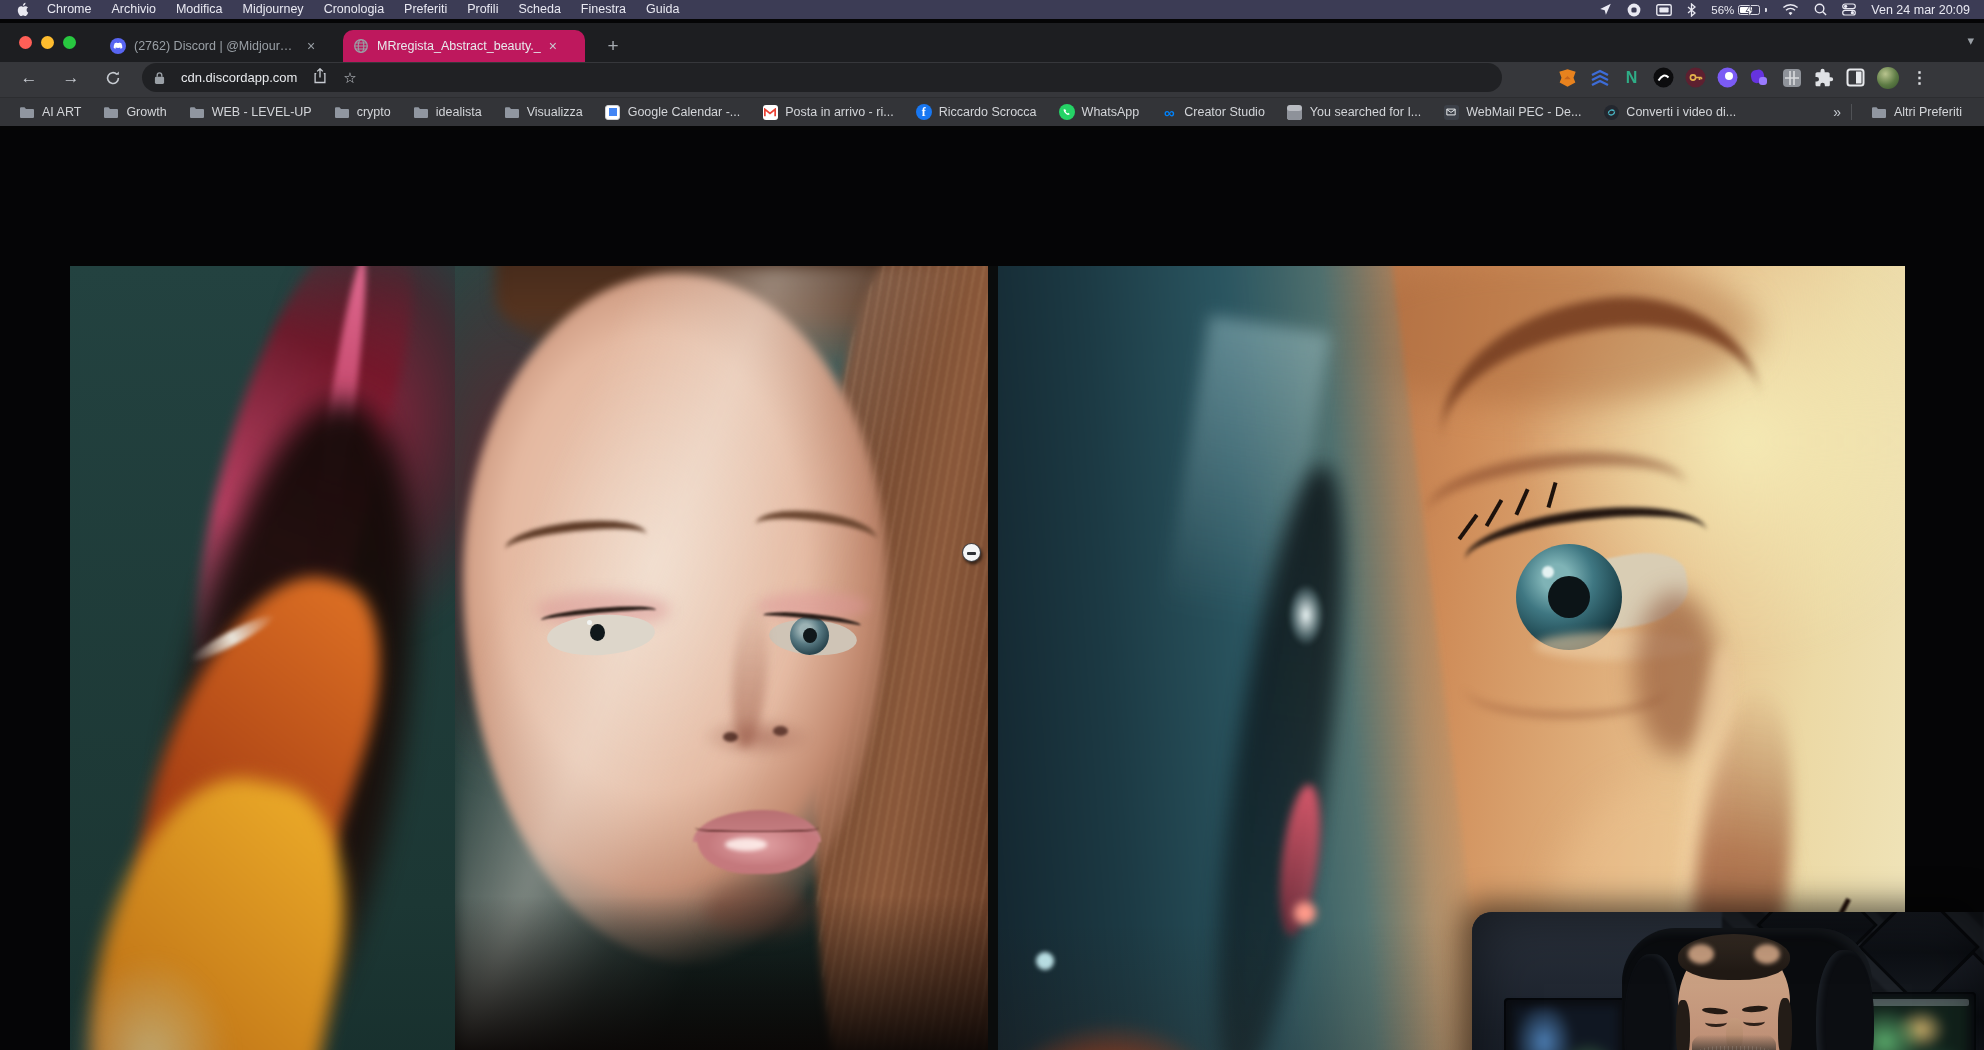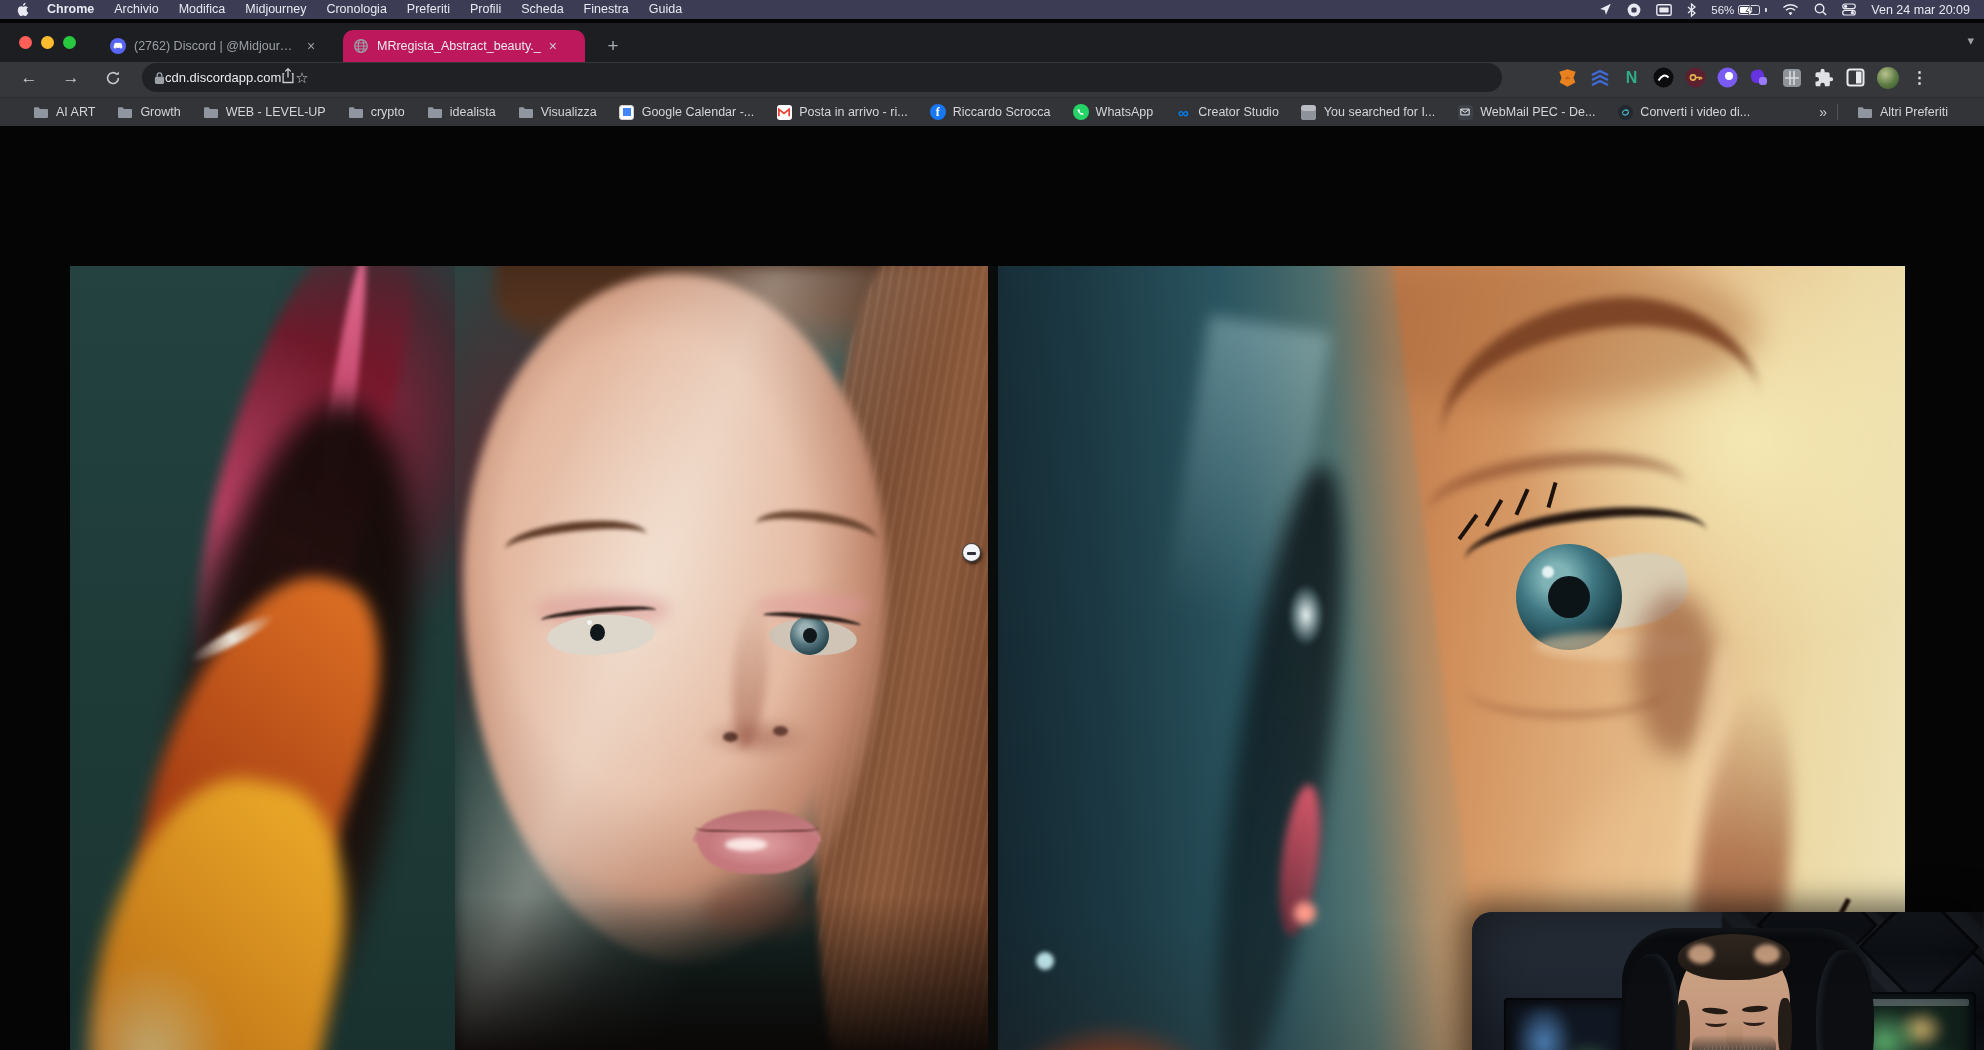--- a/index.html
+++ b/index.html
@@ -2,21 +2,21 @@
 <html><head>
 <meta charset="utf-8">
 <style>
   *{box-sizing:border-box;margin:0;padding:0}
   html,body{width:1984px;height:1050px;background:#000;font-family:"Liberation Sans",sans-serif;overflow:hidden}
   #screen{position:relative;width:1984px;height:1050px;background:#050506;overflow:hidden}
 
   
   #menubar{position:absolute;left:0;top:0;width:100%;height:19px;background:#3c3c55;display:flex;align-items:center;padding:0 14px;color:#e9e9f2;font-size:12.5px;gap:0;z-index:50}
   #menubar .mi{padding:0 10px;line-height:19px;cursor:default;white-space:nowrap}
-  #menubar .mi.app{font-weight:700}
+  #menubar .mi.app{font-weight:400}
   #menubar .mright{margin-left:auto;display:flex;align-items:center;gap:15px}
   #menubar svg{display:block}
   .battery{display:flex;align-items:center;gap:4px;font-size:11.5px}
   .battshell{position:relative;width:22px;height:10px;border:1px solid rgba(235,235,245,.9);border-radius:2.5px}
   .battshell i{position:absolute;left:1px;top:1px;bottom:1px;width:56%;background:#fff;border-radius:1px}
   .battcap{width:2px;height:4px;background:rgba(235,235,245,.9);border-radius:0 1px 1px 0;margin-left:1px}
   .clock{font-size:12.5px;white-space:nowrap}
 
   
   #tabstrip{position:absolute;left:0;top:23px;width:100%;height:39px;background:#1d1e21;z-index:49}
@@ -25,28 +25,28 @@
   .tab.active{background:#be185d;border-radius:10px 10px 0 0;color:#e8eaed}
   .tab .ttl{overflow:hidden;text-overflow:ellipsis;max-width:165px}
   .tab .cl{color:#9aa0a6;font-size:14px;flex:none;line-height:1}
   .fav{width:16px;height:16px;flex:none;border-radius:50%}
   .newtab{position:absolute;left:600px;top:10px;width:26px;height:26px;color:#a6abb1;font-size:19px;text-align:center;line-height:25px;border-radius:50%}
   .tabsearch{position:absolute;right:10px;top:10px;color:#9aa0a6;font-size:13px}
 
   
   #toolbar{position:absolute;left:0;top:58px;width:100%;height:39px;background:#36373b;z-index:48}
   .navbtn{position:absolute;top:7px;width:26px;height:26px;color:#c7cbd1;font-size:17px;text-align:center;line-height:25px;border-radius:50%}
-  #omnibox{position:absolute;left:142px;top:5px;width:1360px;height:29px;background:#202124;border-radius:15px;display:flex;align-items:center;padding:0 12px;font-size:13px;color:#e8eaed;gap:0}
+  #omnibox{position:absolute;left:142px;top:5px;width:1360px;height:29px;background:#202124;border-radius:15px;display:flex;align-items:center;padding:0 12px;font-size:13px;color:#e8eaed;gap:16px}
   #omnibox .path{color:#9aa0a6;white-space:nowrap;overflow:hidden;text-overflow:clip;flex:1;min-width:0}
   #omnibox .dom{white-space:nowrap;font-weight:400}
   #exts{position:absolute;left:1556px;top:5px;height:29px;display:flex;align-items:center;gap:9px}
   .ext{width:23px;height:23px;display:flex;align-items:center;justify-content:center;flex:none}
 
   
-  #bmbar{position:absolute;left:0;top:97px;width:100%;height:29px;background:#333438;display:flex;align-items:center;padding:0 24px;gap:4px;z-index:47;border-top:1px solid #2c2d30}
+  #bmbar{position:absolute;left:0;top:97px;width:100%;height:29px;background:#333438;display:flex;align-items:center;padding:0 10px;gap:4px;z-index:47;border-top:1px solid #2c2d30}
   .bm{display:flex;align-items:center;gap:7px;padding:0 9px;height:22px;font-size:12.5px;color:#d3d5d9;white-space:nowrap}
   .bi{width:16px;height:16px;flex:none;display:flex;align-items:center;justify-content:center;font-size:12px;font-weight:700}
   .ic-sq{width:15px;height:15px;border-radius:3px;display:block}
   #bmright{margin-left:auto;display:flex;align-items:center;gap:10px;padding-right:12px;color:#c7cbd1}
   .vsep{width:1px;height:16px;background:#505256}
 
   
   #content{position:absolute;left:0;top:126px;width:100%;height:924px;background:#050506}
   #artwork{position:absolute;left:70px;top:140px;width:1835px;height:910px;z-index:5}
   .imgpane{position:absolute;top:0;height:910px;overflow:hidden}

